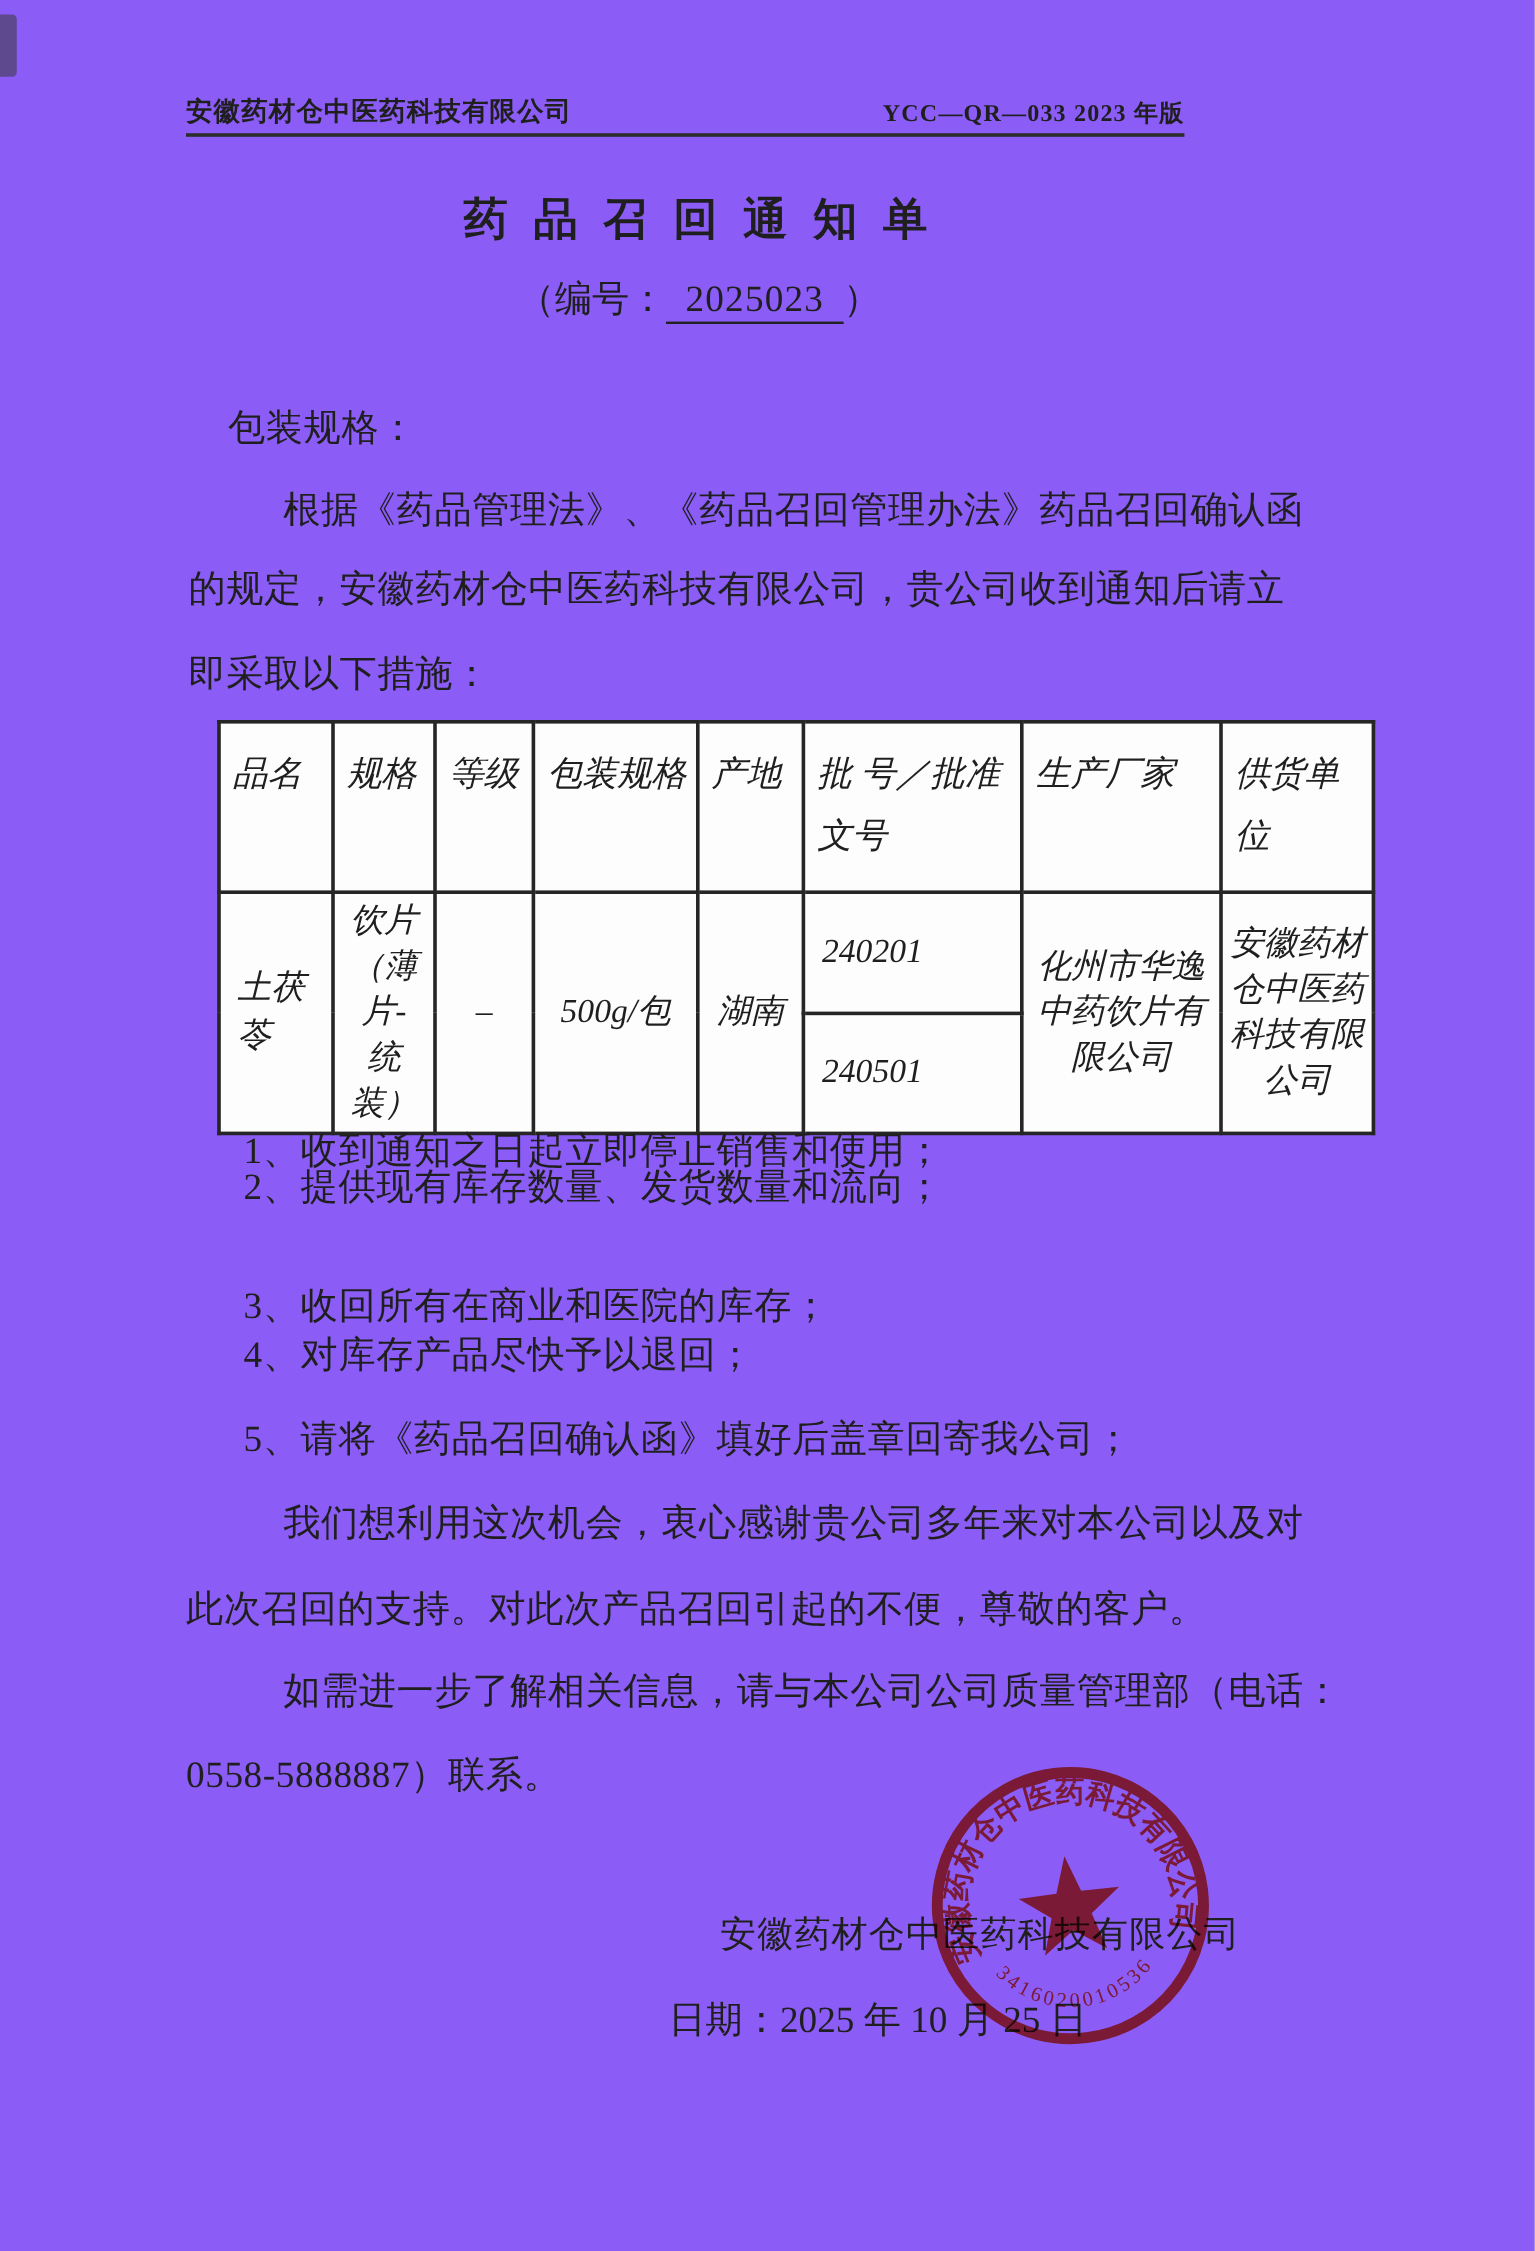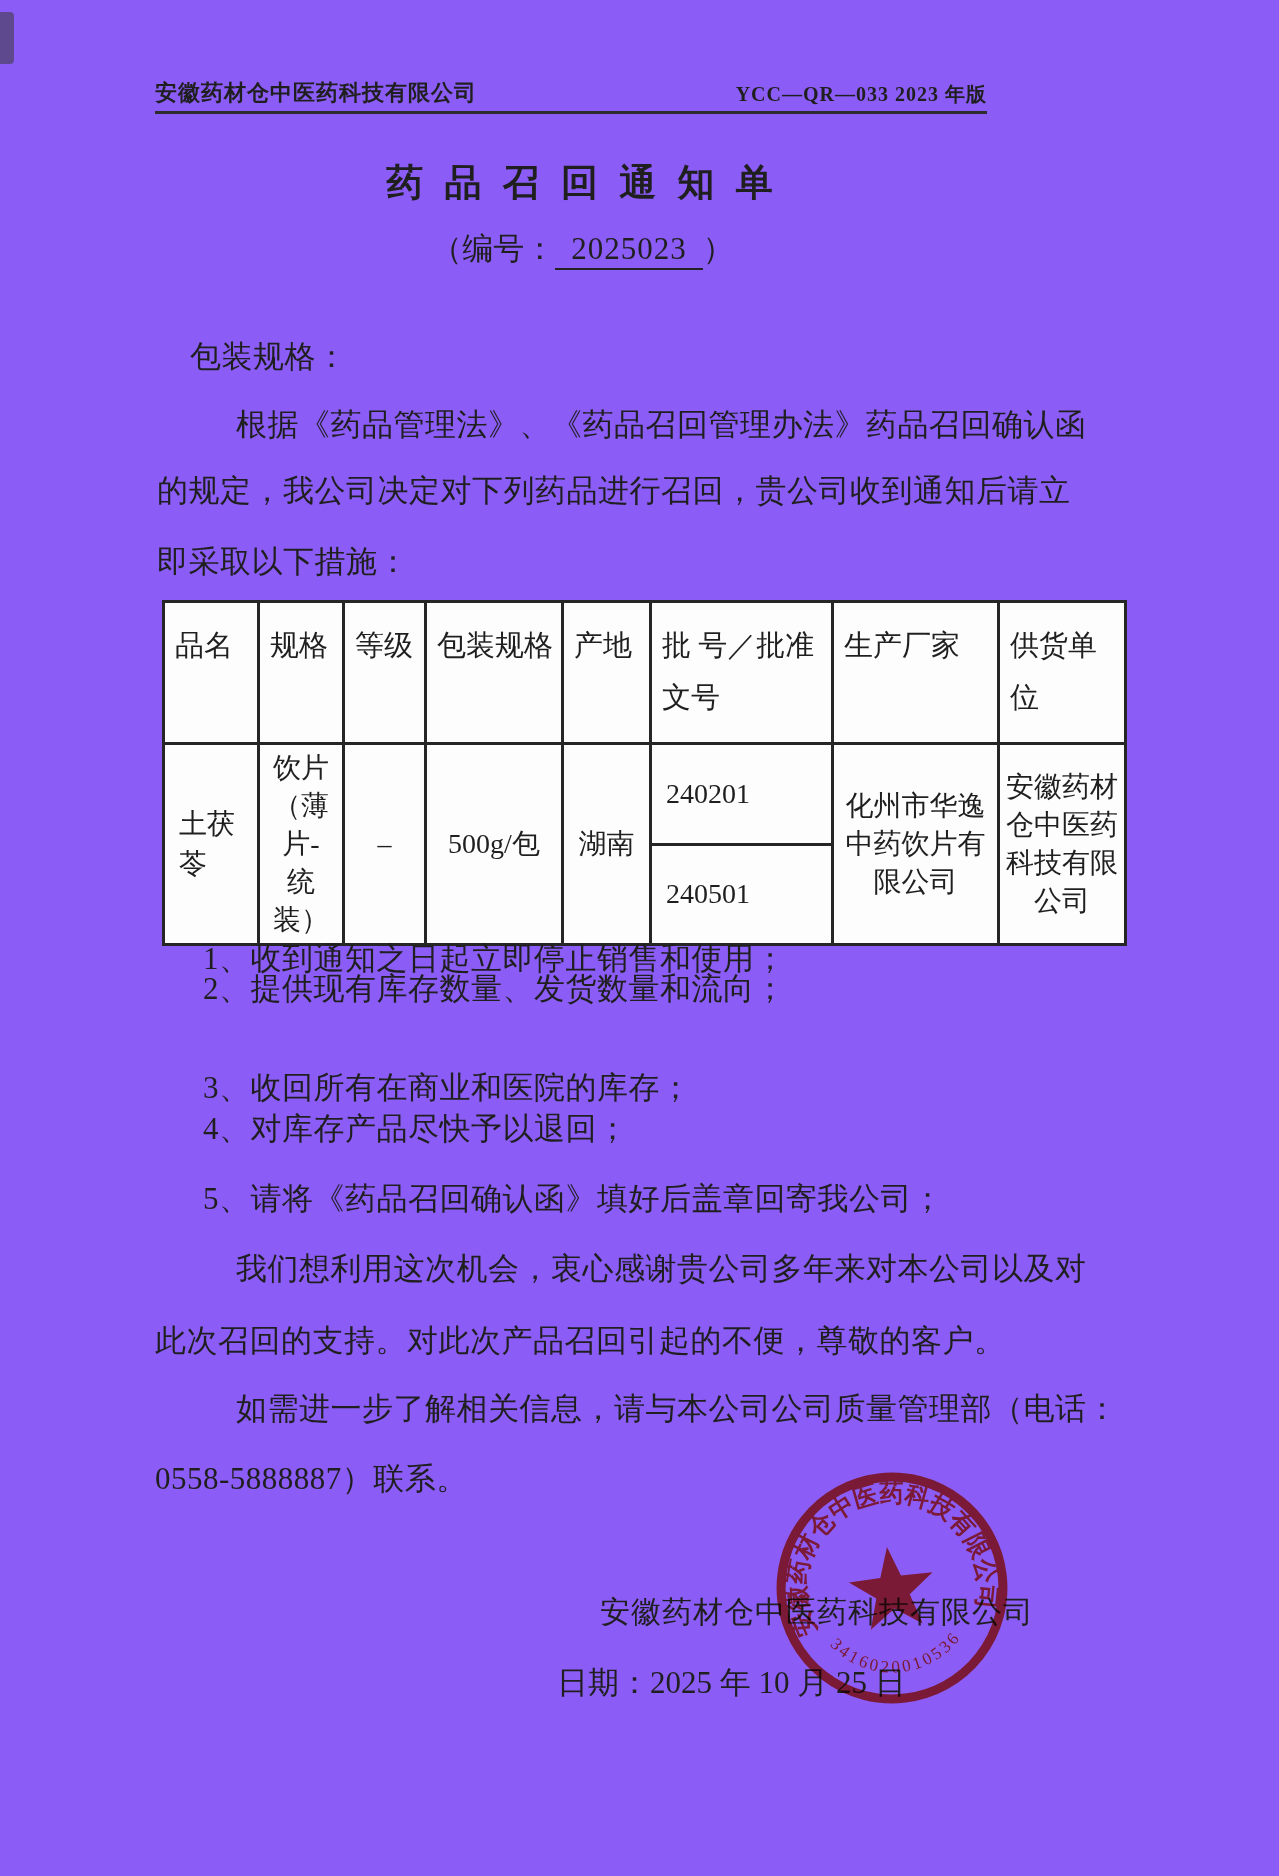--- a/index.html
+++ b/index.html
@@ -48,23 +48,24 @@
   .m2 { left:203px; top:968px; }
   .m3 { left:203px; top:1038px;margin-top:29px; }
   .m4 { left:203px; top:1108px; }
   .m5 { left:203px; top:1178px; }
   .close-l1 { left:236px; top:1248px; }
   .close-l2 { left:155px; top:1320px; }
   .close-l3 { left:236px; top:1388px; }
   .close-l4 { left:155px; top:1458px; }
   
   table.recall {
-    position:absolute; left:162px; top:600px;
+    position:absolute; left:181px; top:600px;
     border-collapse:collapse; table-layout:fixed; width:962px;
     font-size:28px;
+    font-style:italic;
   }
   table.recall td {
     border:3px solid #262626; word-break:break-all;
     background:#fdfdfd;
   }
   td.th {
     height:142px; vertical-align:top;
     padding:16px 6px 0 10px; line-height:52px; font-size:29px;
   }
   td.cell { text-align:center; vertical-align:middle; padding:4px 6px; line-height:38px; }
@@ -90,21 +91,21 @@
   <div class="hdr">
     <span class="hdr-company">安徽药材仓中医药科技有限公司</span>
     <span class="hdr-code">YCC—QR—033  2023 年版</span>
   </div>
 
   <div class="title">药 品 召 回 通 知 单</div>
   <div class="docnum"><span>（编号：</span><span class="num-underline">2025023</span><span>）</span></div>
 
   <div class="bodyline greeting">包装规格：</div>
   <div class="bodyline intro-l1">根据《药品管理法》、《药品召回管理办法》药品召回确认函</div>
-  <div class="bodyline intro-l2">的规定，我公司决定对下列药品进行召回，贵公司收到通知后请立</div>
+  <div class="bodyline intro-l2">的规定，安徽药材仓中医药科技有限公司，贵公司收到通知后请立</div>
   <div class="bodyline intro-l3">即采取以下措施：</div>
 
   <table class="recall">
     <colgroup>
       <col style="width:95px">
         <col style="width:85px">
         <col style="width:82px">
         <col style="width:137px">
       <col style="width:88px">
         <col style="width:182px">

